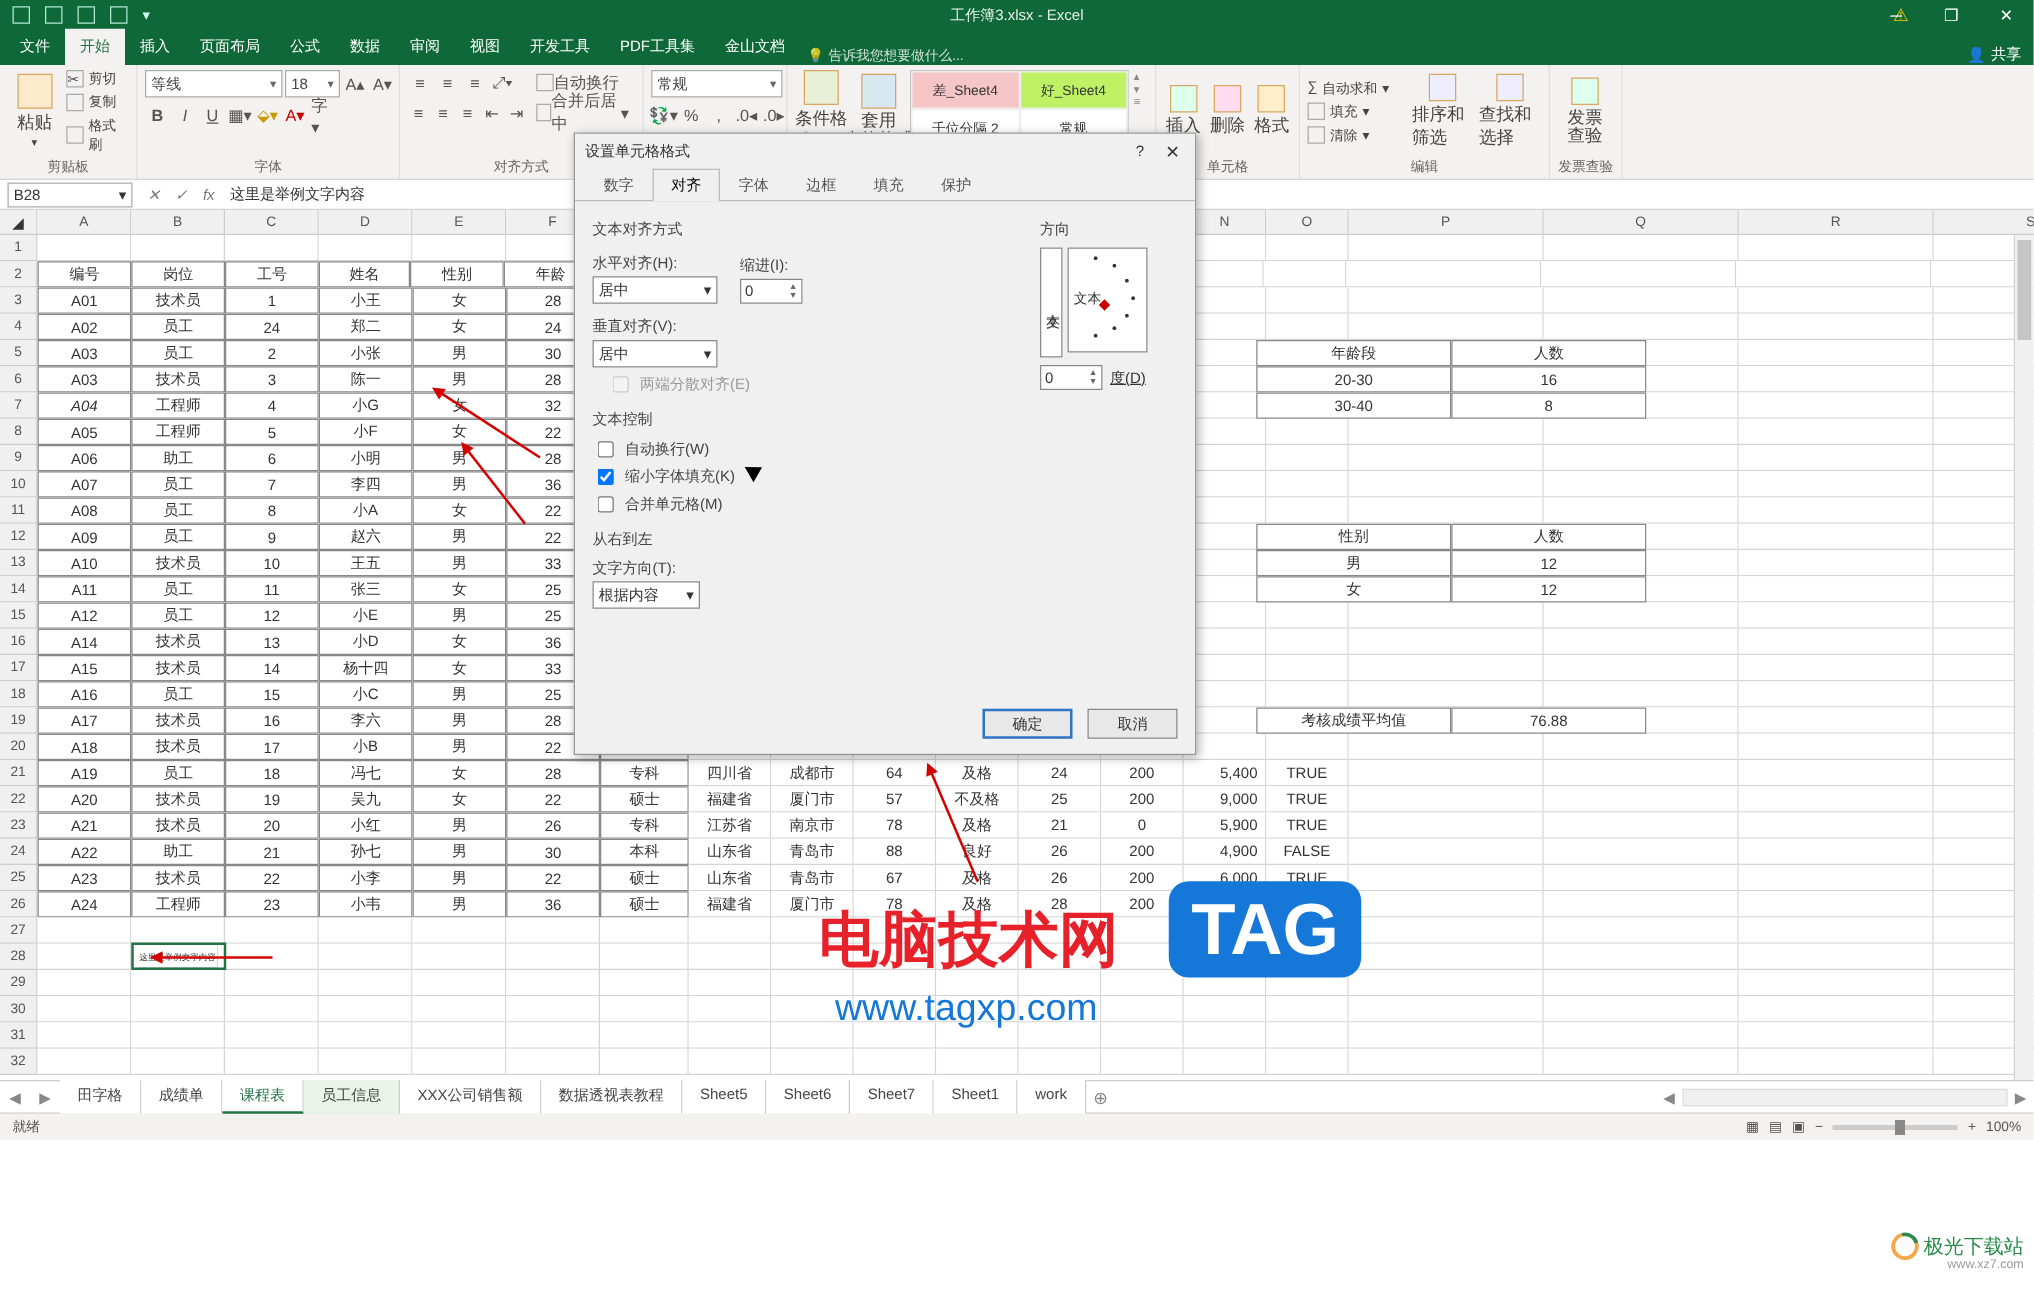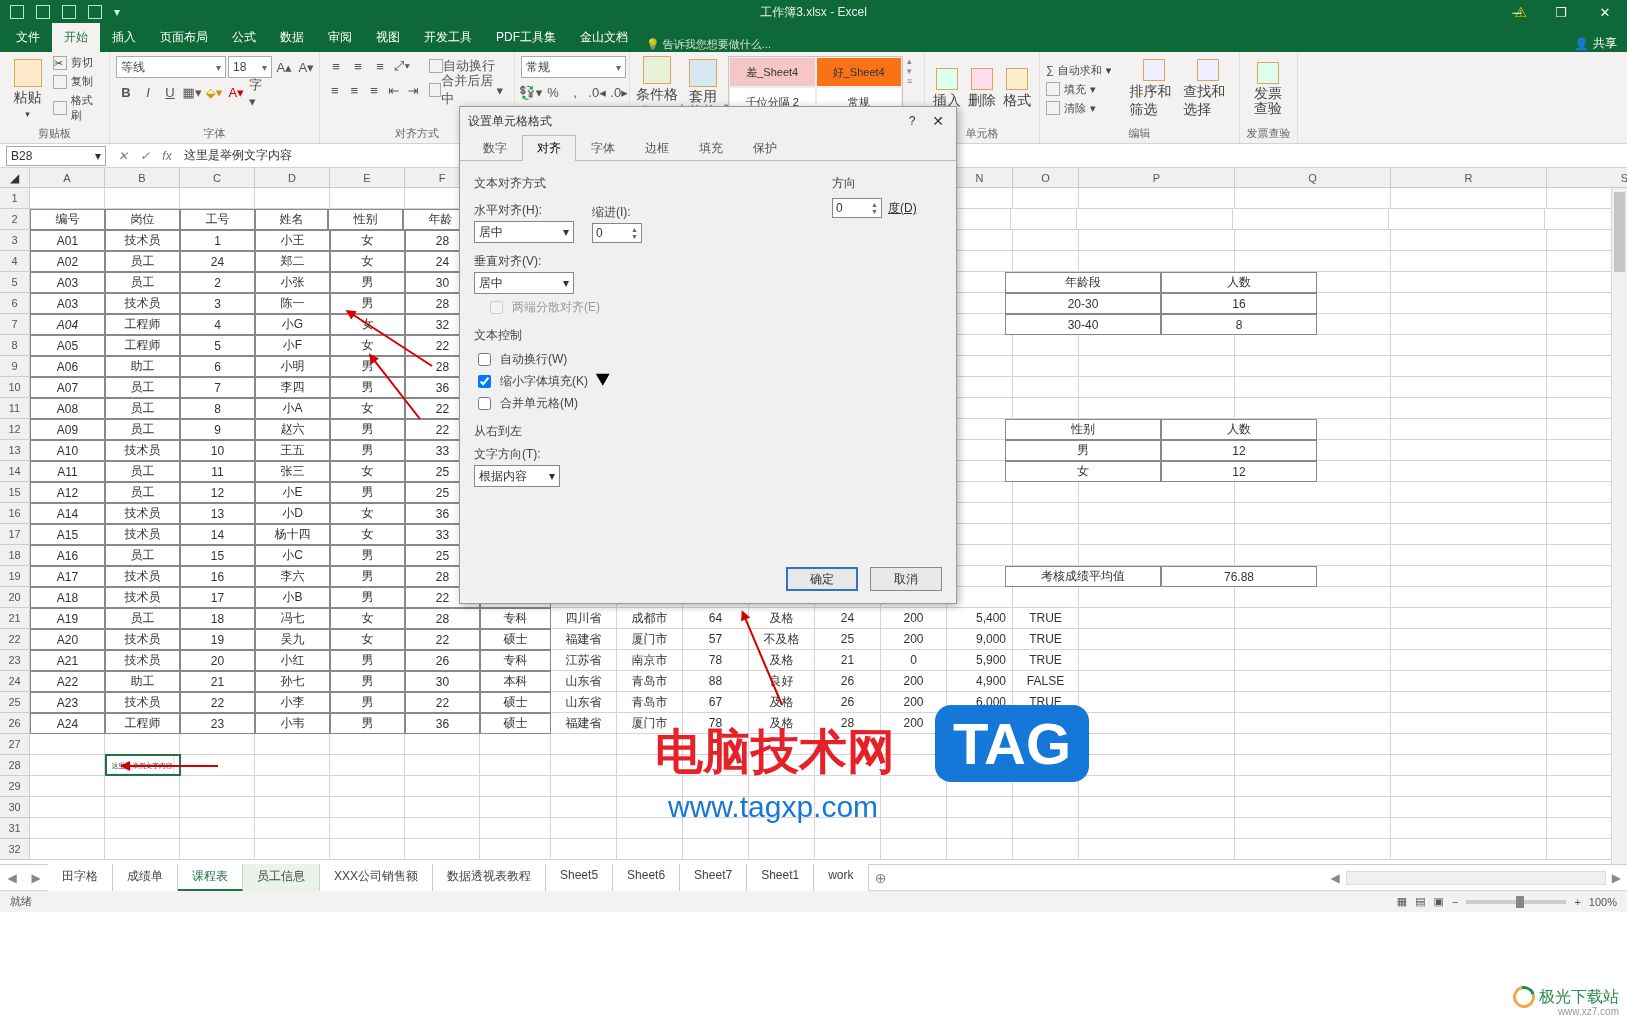--- a/index.html
+++ b/index.html
@@ -238,21 +238,21 @@
           <span>条件格式</span>
         </div>
       <div class="bigbtn" style="width:42px">
           <div class="icon" style="background:#d8e8f0"></div>
           <span style="white-space:pre;text-align:center;line-height:1.1">套用
 表格格式</span>
         </div>
       <div class="styles-gal">
         <div class="galrow">
           <div class="galcell" style="background:#f6c6c6">差_Sheet4</div>
-          <div class="galcell" style="background:#f97316">好_Sheet4</div>
+          <div class="galcell" style="background:#bef264">好_Sheet4</div>
         </div>
         <div class="galrow">
           <div class="galcell">千位分隔 2</div>
           <div class="galcell">常规</div>
         </div>
       </div>
       <div style="display:flex;flex-direction:column;justify-content:space-around;font-size:9px;color:#888">
         <span>▴</span>
           <span>▾</span>
           <span>≡</span>
@@ -1166,20 +1166,36 @@
       <div class="field">
         <label>文字方向(T):</label>
         <div class="dlg-sel" style="width:86px">
             <span>根据内容</span>
             <span>▾</span>
           </div>
       </div>
     </div>
     <div class="dlg-right">
       <div class="sec-title">方向</div>
+      <div style="display:flex;gap:4px">
+        <div style="width:18px;border:1px solid #888;background:#fff;display:flex;align-items:center;justify-content:center;writing-mode:vertical-rl;font-size:11px">文本</div>
+        <div class="orient" style="width:64px">
+          <span class="txt">文本</span>
+          <span style="position:absolute;left:24px;top:37px;color:#c00">◆</span>
+          <div class="dots">
+              <i style="left:30px;top:0"></i>
+              <i style="left:45px;top:6px"></i>
+              <i style="left:55px;top:18px"></i>
+              <i style="left:60px;top:32px"></i>
+              <i style="left:55px;top:46px"></i>
+              <i style="left:45px;top:56px"></i>
+              <i style="left:30px;top:62px"></i>
+            </div>
+        </div>
+      </div>
       <div style="display:flex;align-items:center;gap:6px;margin-top:6px">
         <div class="spin">
             <span>0</span>
             <span class="ud">
               <span>▲</span>
               <span>▼</span>
             </span>
           </div>
         <span style="text-decoration:underline">度(D)</span>
       </div>

